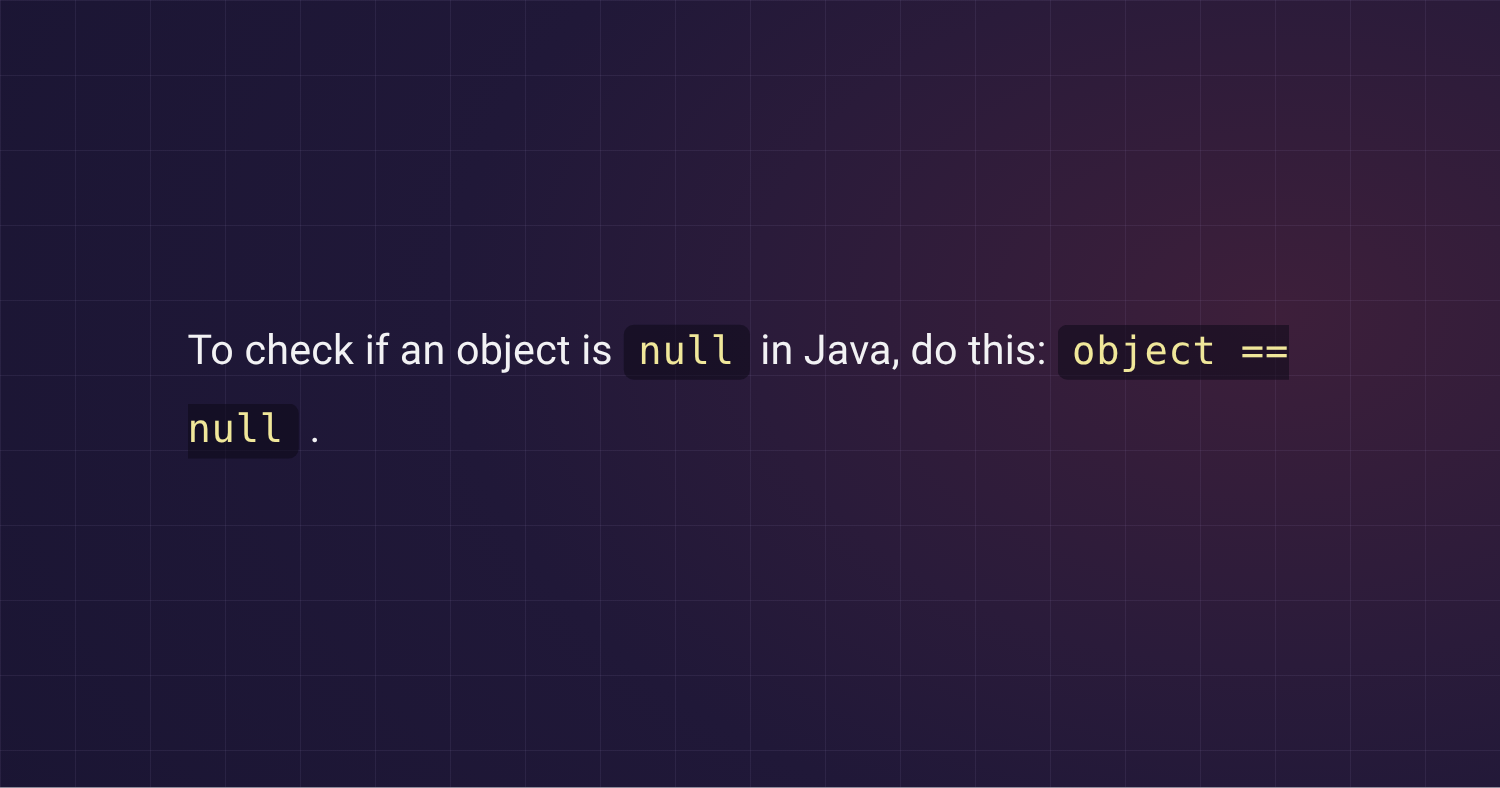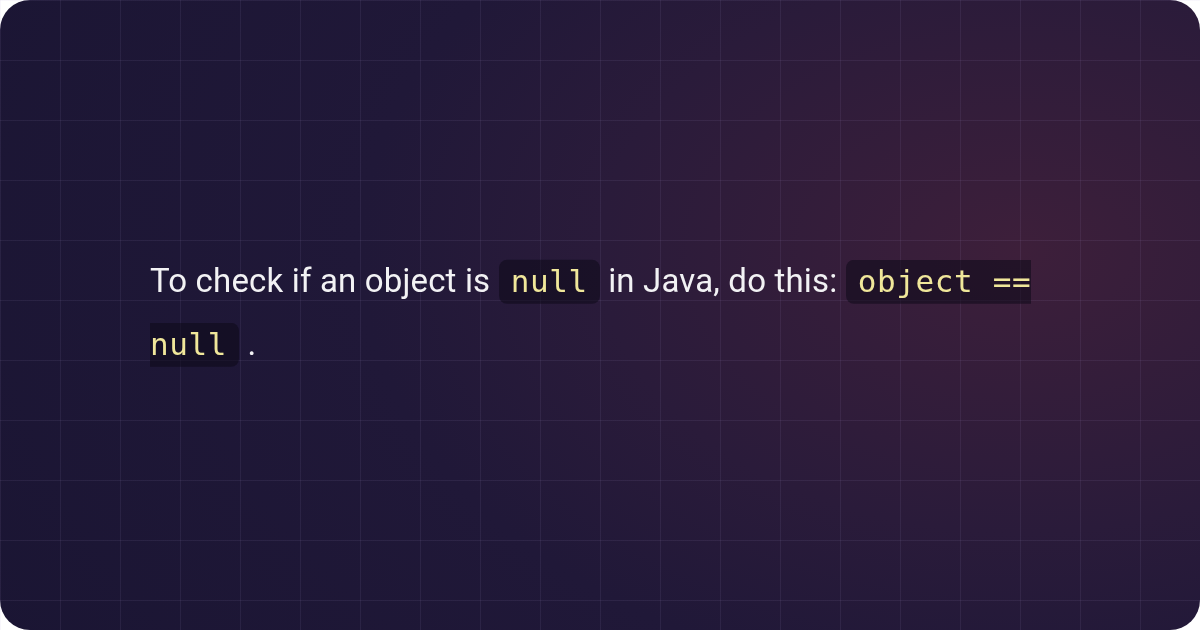--- a/index.html
+++ b/index.html
@@ -13,21 +13,20 @@
       height: 630px;
       overflow: hidden;
       font-family: -apple-system, BlinkMacSystemFont, "Segoe UI", Roboto, Helvetica, Arial, sans-serif;
     }
 
     .canvas {
       width: 1200px;
       height: 630px;
       position: relative;
       background: radial-gradient(ellipse 1200px 800px at 85% 40%, #3d1f3a 0%, #2a1b3a 35%, #201838 55%, #1a1533 100%);
-      border-radius: 30px;
     }
 
     .grid-overlay {
       position: absolute;
       inset: 0;
       background-image:
         linear-gradient(to right, rgba(180, 160, 220, 0.09) 1px, transparent 1px),
         linear-gradient(to bottom, rgba(180, 160, 220, 0.09) 1px, transparent 1px);
       background-size: 60px 60px;
       background-position: 0 0;

